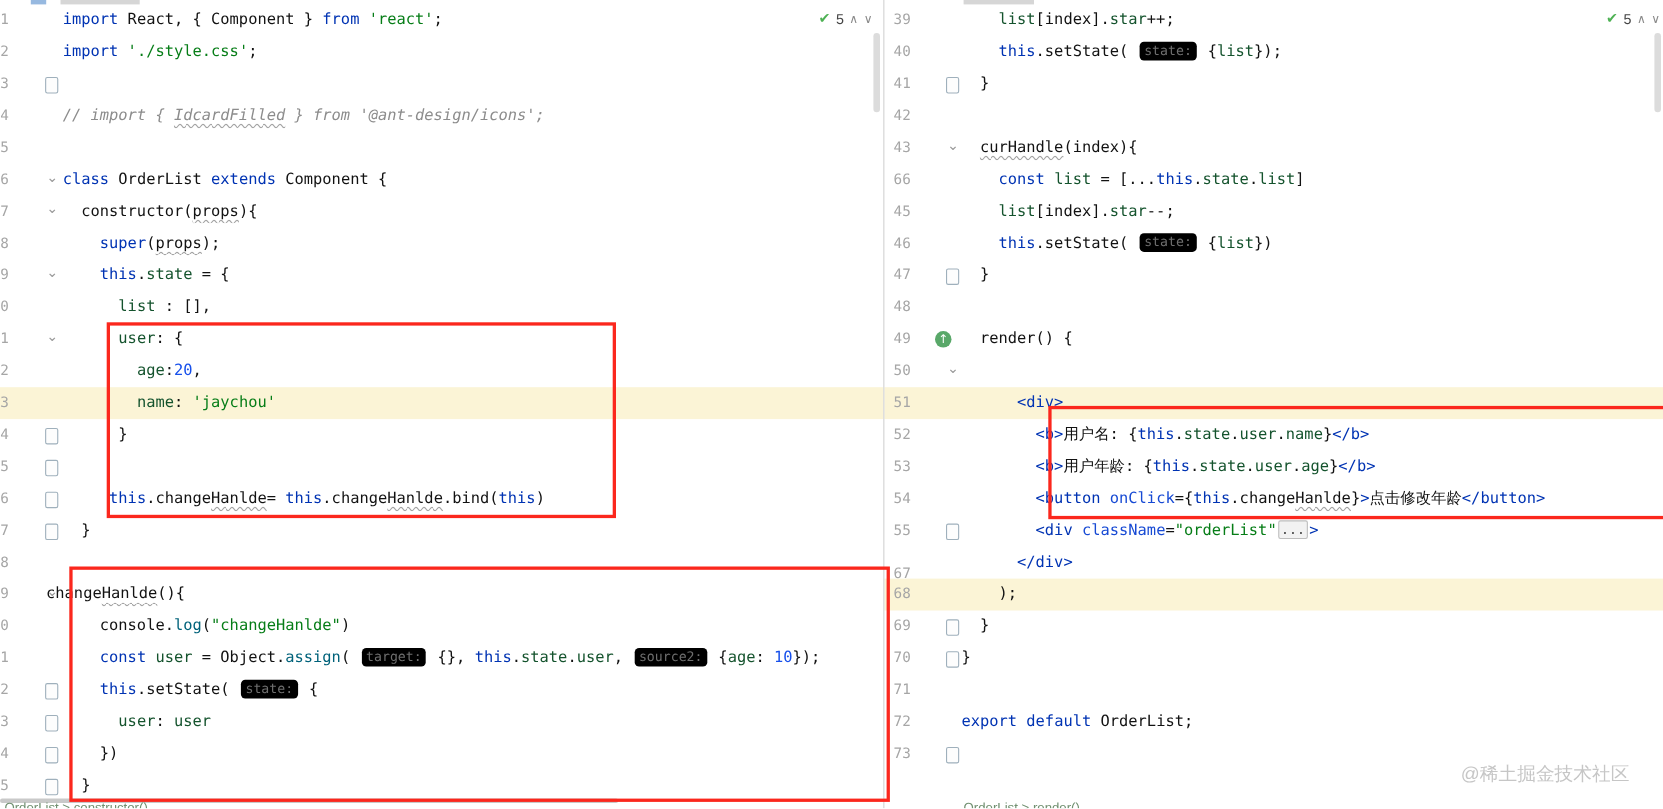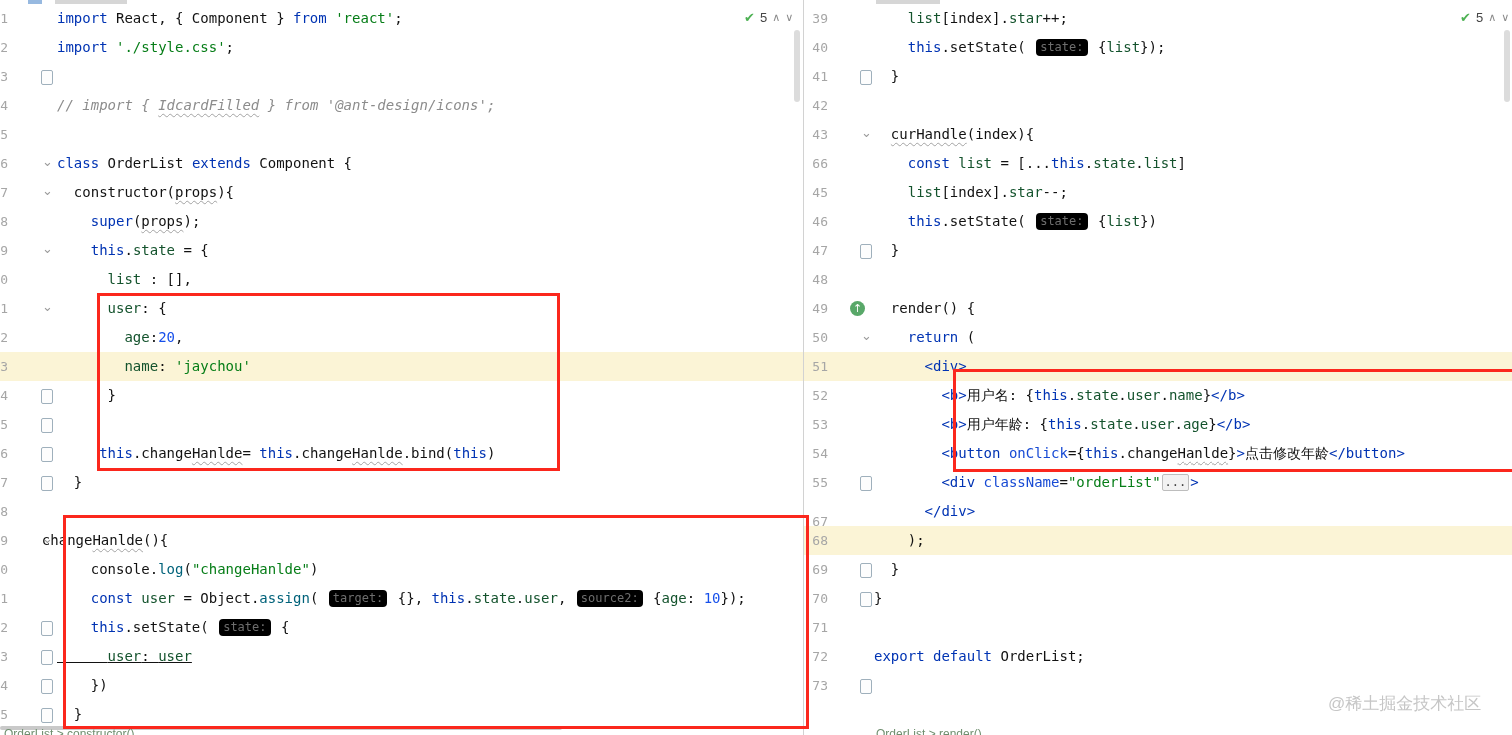--- a/index.html
+++ b/index.html
@@ -76,21 +76,21 @@
         <div class="row hl" style="top: 352px;"><span class="pl">        </span><span class="prop">name</span><span class="pl">: </span><span class="str">'jaychou'</span></div>
         <div class="row" style="top: 381px;"><span class="pl">      }</span></div>
         <div class="row" style="top: 410px;"></div>
         <div class="row" style="top: 439px;"><span class="pl">     </span><span class="kw">this</span><span class="pl">.change</span><span class="pl u">Hanlde</span><span class="pl">= </span><span class="kw">this</span><span class="pl">.change</span><span class="pl u">Hanlde</span><span class="pl">.bind(</span><span class="kw">this</span><span class="pl">)</span></div>
         <div class="row" style="top: 468px;"><span class="pl">  }</span></div>
         <div class="row" style="top: 497px;"></div>
         <div class="row" style="top: 526px; padding-left: 25px;"><span class="pl">  change</span><span class="pl u">Hanlde</span><span class="pl">(){</span></div>
         <div class="row" style="top: 555px;"><span class="pl">    console.</span><span class="fn">log</span><span class="pl">(</span><span class="str">"changeHanlde"</span><span class="pl">)</span></div>
         <div class="row" style="top: 584px;"><span class="pl">    </span><span class="kw">const</span><span class="pl"> </span><span class="prop">user</span><span class="pl"> = Object.</span><span class="fn">assign</span><span class="pl">( </span><span class="hint">target:</span><span class="pl"> {}, </span><span class="kw">this</span><span class="pl">.</span><span class="prop">state</span><span class="pl">.</span><span class="prop">user</span><span class="pl">, </span><span class="hint">source2:</span><span class="pl"> {</span><span class="prop">age</span><span class="pl">: </span><span class="num">10</span><span class="pl">});</span></div>
         <div class="row" style="top: 613px;"><span class="pl">    </span><span class="kw">this</span><span class="pl">.setState( </span><span class="hint">state:</span><span class="pl"> {</span></div>
-        <div class="row" style="top: 642px; text-decoration: underline;"><span class="pl">      </span><span class="prop">user</span><span class="pl">: </span><span class="prop">user</span></div>
+        <div class="row" style="top: 642px;"><span class="pl">      </span><span class="prop">user</span><span class="pl">: </span><span class="prop">user</span></div>
         <div class="row" style="top: 671px;"><span class="pl">    })</span></div>
         <div class="row" style="top: 700px;"><span class="pl">  }</span></div>
       </div>
     <div class="nums">
         <div class="lnum" style="top: 4px;">1</div>
         <div class="lnum" style="top: 33px;">2</div>
         <div class="lnum" style="top: 62px;">3</div>
         <div class="lnum" style="top: 91px;">4</div>
         <div class="lnum" style="top: 120px;">5</div>
         <div class="lnum" style="top: 149px;">6</div>
@@ -151,21 +151,20 @@
         <div class="row" style="top: 33px;"><span class="pl">    </span><span class="kw">this</span><span class="pl">.setState( </span><span class="hint">state:</span><span class="pl"> {</span><span class="prop">list</span><span class="pl">});</span></div>
         <div class="row" style="top: 62px;"><span class="pl">  }</span></div>
         <div class="row" style="top: 91px;"></div>
         <div class="row" style="top: 120px;"><span class="pl">  </span><span class="pl u">curHandle</span><span class="pl">(index){</span></div>
         <div class="row" style="top: 149px;"><span class="pl">    </span><span class="kw">const</span><span class="pl"> </span><span class="prop">list</span><span class="pl"> = [...</span><span class="kw">this</span><span class="pl">.</span><span class="prop">state</span><span class="pl">.</span><span class="prop">list</span><span class="pl">]</span></div>
         <div class="row" style="top: 178px;"><span class="pl">    </span><span class="prop">list</span><span class="pl">[index].</span><span class="prop">star</span><span class="pl">--;</span></div>
         <div class="row" style="top: 207px;"><span class="pl">    </span><span class="kw">this</span><span class="pl">.setState( </span><span class="hint">state:</span><span class="pl"> {</span><span class="prop">list</span><span class="pl">})</span></div>
         <div class="row" style="top: 236px;"><span class="pl">  }</span></div>
         <div class="row" style="top: 265px;"></div>
         <div class="row" style="top: 294px;"><span class="pl">  render() {</span></div>
-        <div class="row" style="top: 323px;"><span class="pl">    </span><span class="kw">return</span><span class="pl"> (</span></div>
         <div class="row hl" style="top: 352px;"><span class="pl">      </span><span class="tag">&lt;div&gt;</span></div>
         <div class="row" style="top: 381px;"><span class="pl">        </span><span class="tag">&lt;b&gt;</span><span class="pl">用户名: {</span><span class="kw">this</span><span class="pl">.</span><span class="prop">state</span><span class="pl">.</span><span class="prop">user</span><span class="pl">.</span><span class="prop">name</span><span class="pl">}</span><span class="tag">&lt;/b&gt;</span></div>
         <div class="row" style="top: 410px;"><span class="pl">        </span><span class="tag">&lt;b&gt;</span><span class="pl">用户年龄: {</span><span class="kw">this</span><span class="pl">.</span><span class="prop">state</span><span class="pl">.</span><span class="prop">user</span><span class="pl">.</span><span class="prop">age</span><span class="pl">}</span><span class="tag">&lt;/b&gt;</span></div>
         <div class="row" style="top: 439px;"><span class="pl">        </span><span class="tag">&lt;button</span><span class="pl"> </span><span class="attr">onClick</span><span class="pl">={</span><span class="kw">this</span><span class="pl">.change</span><span class="pl u">Hanlde</span><span class="pl">}</span><span class="tag">&gt;</span><span class="pl">点击修改年龄</span><span class="tag">&lt;/button&gt;</span></div>
         <div class="row" style="top: 468px;"><span class="pl">        </span><span class="tag">&lt;div</span><span class="pl"> </span><span class="attr">className</span><span class="pl">=</span><span class="str">"orderList"</span><span class="fold">...</span><span class="tag">&gt;</span></div>
         <div class="row" style="top: 497px;"><span class="pl">      </span><span class="tag">&lt;/div&gt;</span></div>
         <div class="row hl" style="top: 526px;"><span class="pl">    );</span></div>
         <div class="row" style="top: 555px;"><span class="pl">  }</span></div>
         <div class="row" style="top: 584px;"><span class="pl">}</span></div>
         <div class="row" style="top: 613px;"></div>

